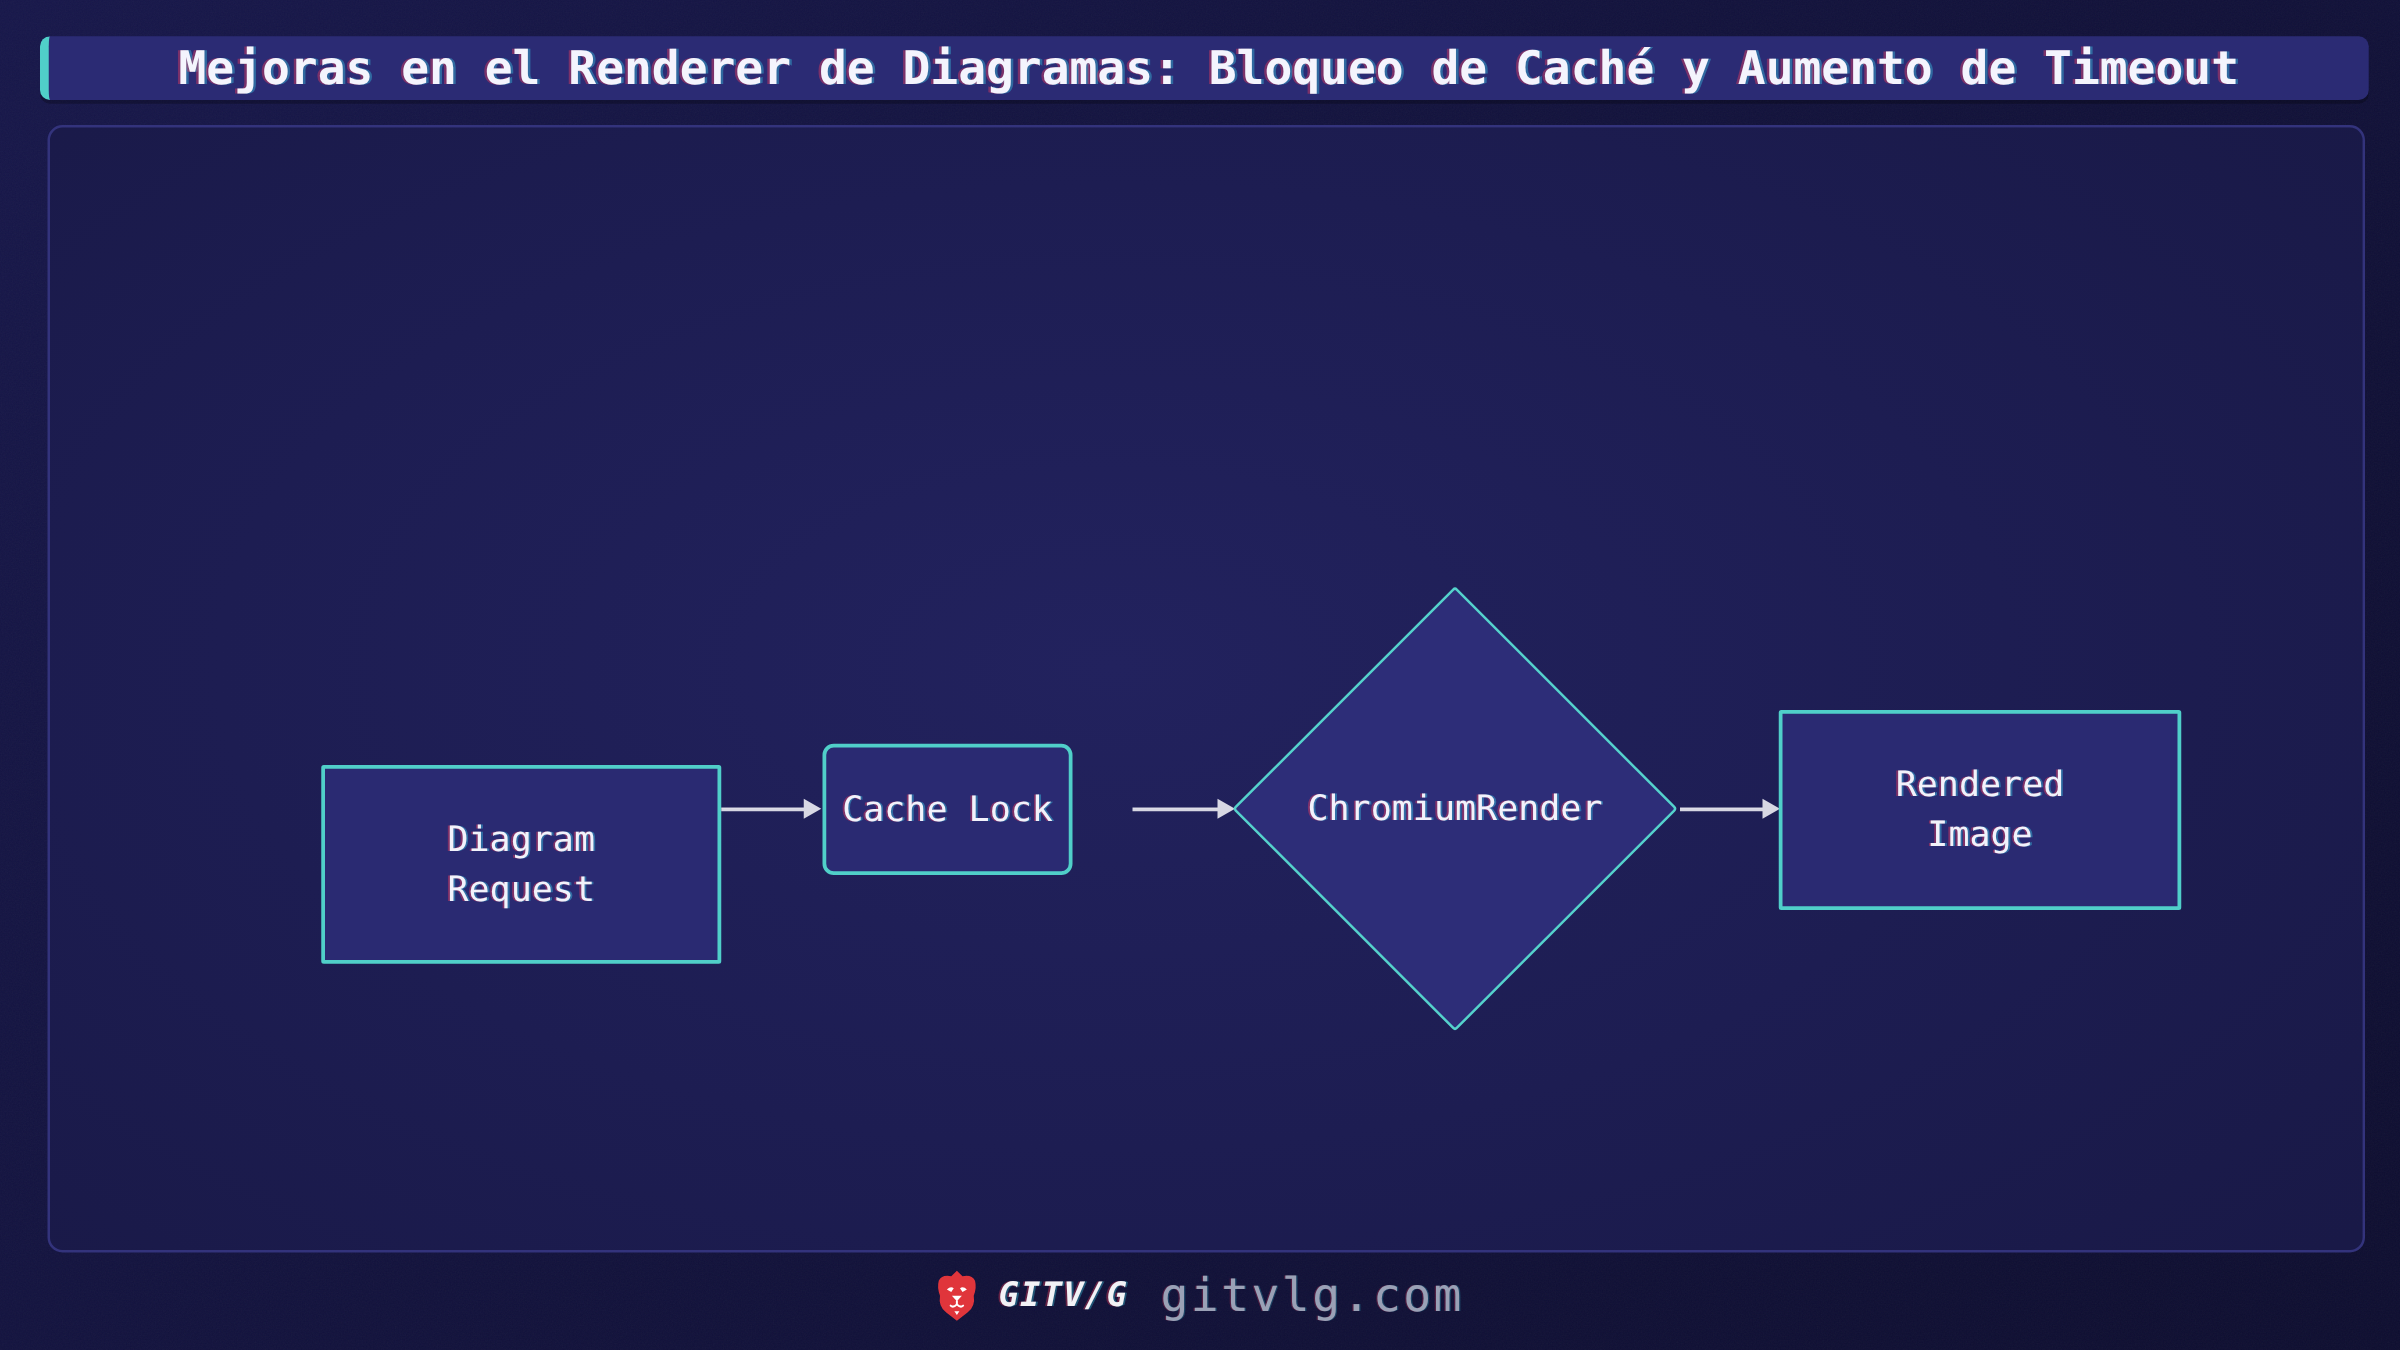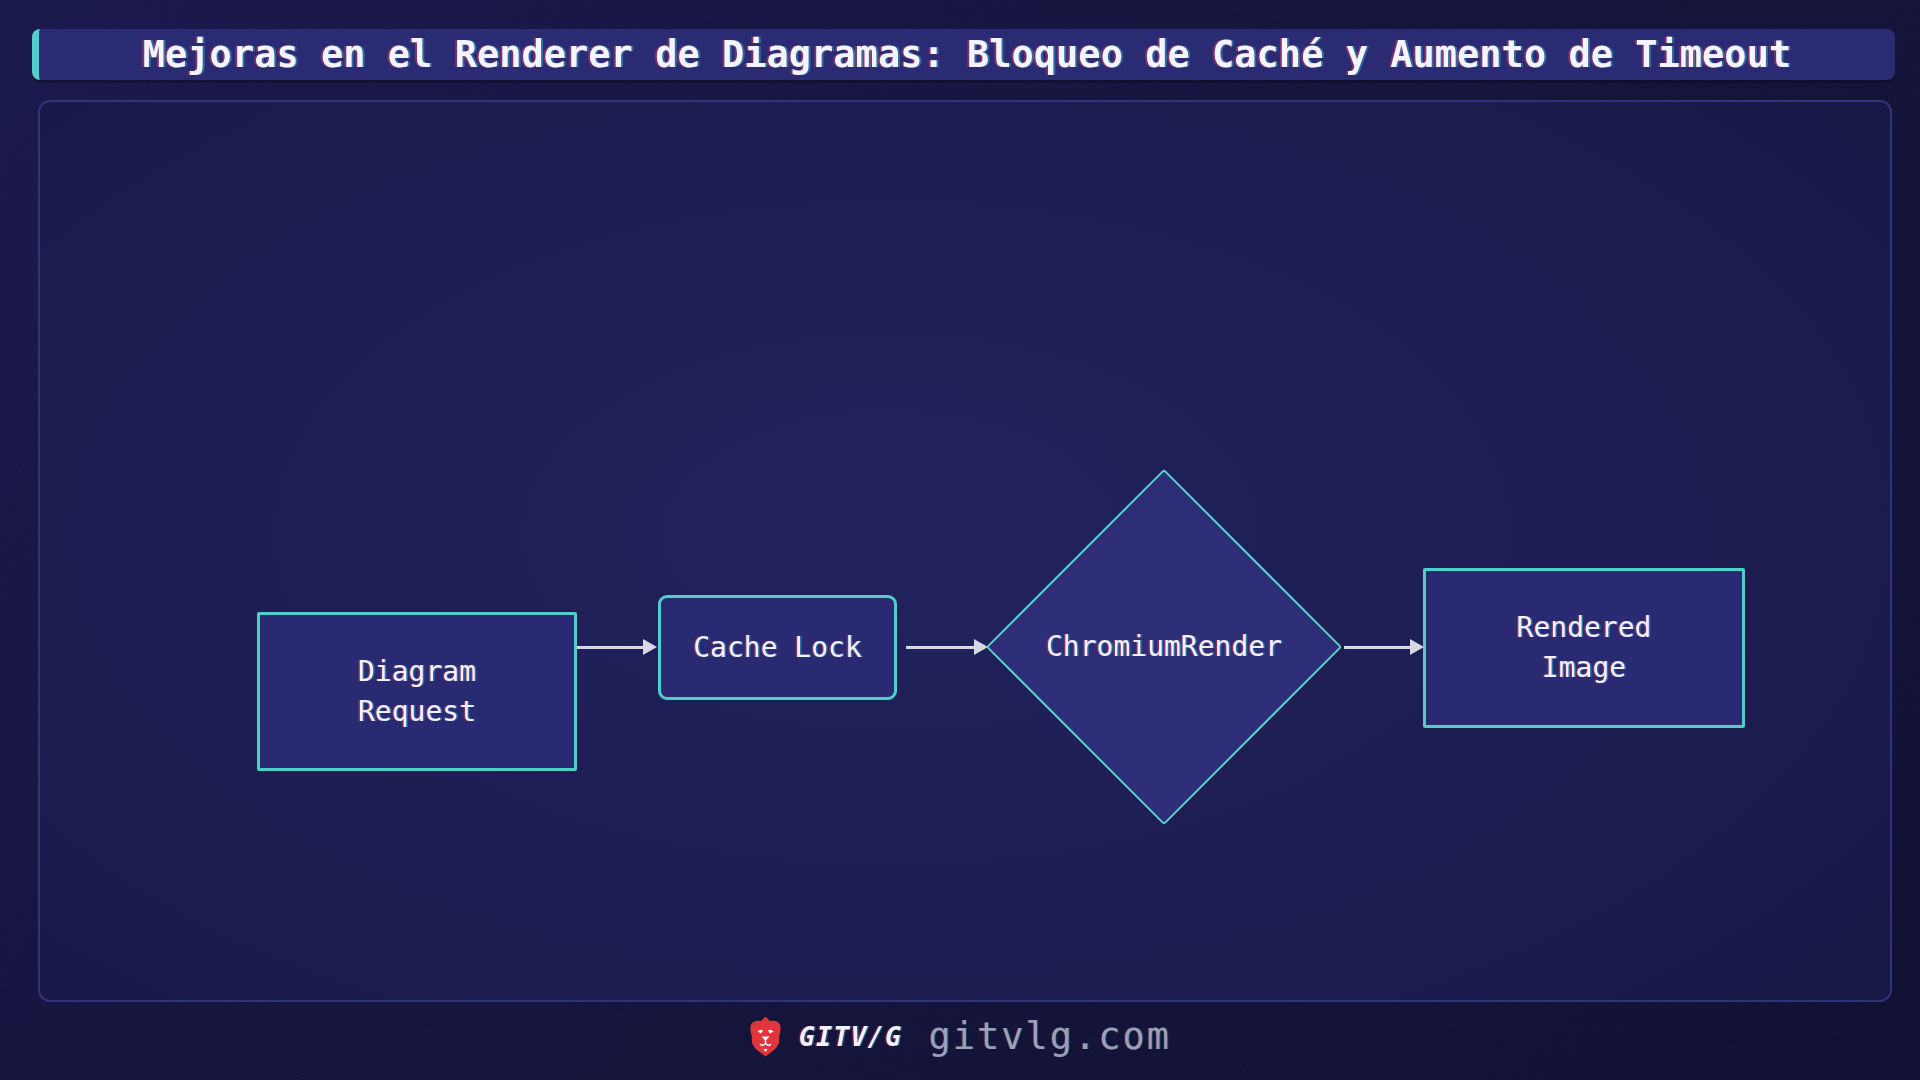--- a/index.html
+++ b/index.html
@@ -32,21 +32,21 @@
   .node{
     position:absolute;box-sizing:border-box;
     background:#2a2a72;border:3px solid #50cfc9;
     display:flex;flex-direction:column;align-items:center;justify-content:center;
     color:#f2f2fb;font-size:28px;line-height:40px;text-align:center;
     text-shadow:-1.5px 0 rgba(255,60,90,.40),1.5px 0 rgba(60,235,255,.35);
   }
   .node-rect{border-radius:2px;}
   .node-rounded{border-radius:9px;}
   #node-diagram-request{left:217px;top:467px;width:320px;height:159px;margin-top:43px;}
-  #node-cache-lock{left:618px;top:493px;width:239px;height:105px;}
+  #node-cache-lock{left:618px;top:493px;width:200px;height:105px;}
   #node-rendered-image{left:1383px;top:466px;width:322px;height:160px;}
   .diamond-shape{
     position:absolute;left:998px;top:419px;width:252px;height:252px;
     background:#2d2d78;border:2.5px solid #55d2cc;box-sizing:border-box;
     transform:rotate(45deg);border-radius:3px;
   }
   .diamond-label{
     position:absolute;left:964px;top:503px;width:320px;height:84px;
     display:flex;flex-direction:row;align-items:center;justify-content:center;
     color:#f2f2fb;font-size:28px;line-height:42px;text-align:center;

